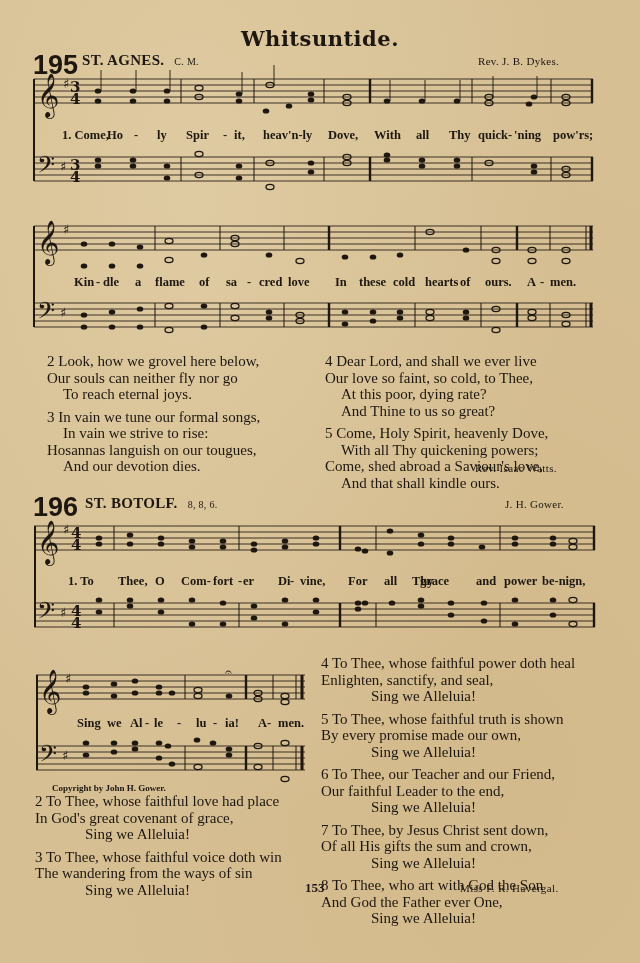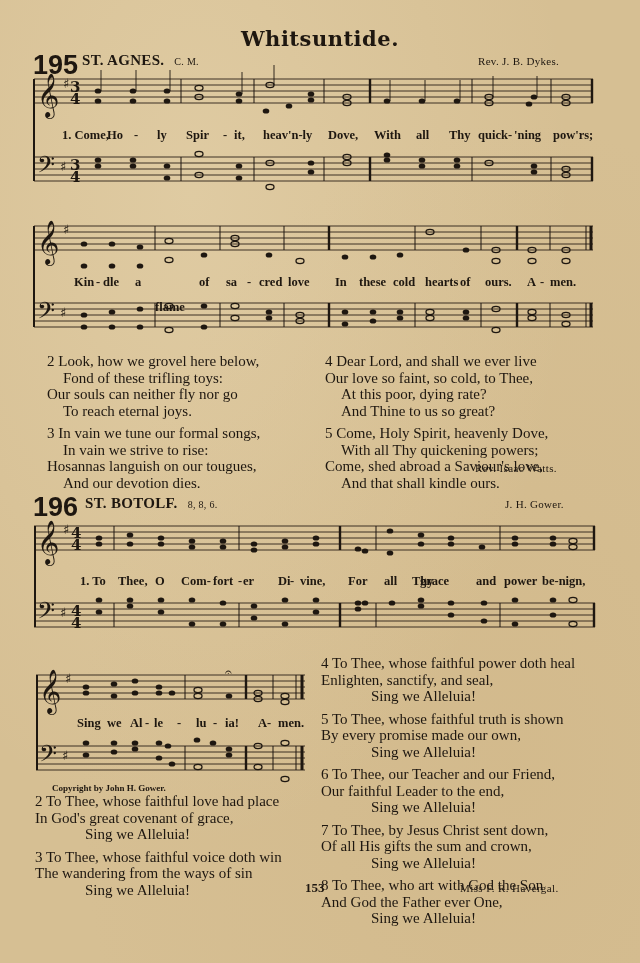--- a/index.html
+++ b/index.html
@@ -489,40 +489,39 @@
   <span style="left:449px;">Thy</span>
   <span style="left:478px;">quick-</span>
   <span style="left:514px;">'ning</span>
   <span style="left:553px;">pow'rs;</span>
 </div>
 <div class="abs lyric" style="left:0;top:275px;width:640px;height:16px;">
   <span style="left:74px;">Kin</span>
   <span style="left:96px;">-</span>
   <span style="left:103px;">dle</span>
   <span style="left:135px;">a</span>
-  <span style="left:155px;margin-top:25px;">flame</span>
+  <span style="left:155px;">flame</span>
   <span style="left:199px;">of</span>
   <span style="left:226px;">sa</span>
   <span style="left:247px;">-</span>
   <span style="left:259px;">cred</span>
   <span style="left:288px;">love</span>
   <span style="left:335px;">In</span>
   <span style="left:359px;">these</span>
   <span style="left:393px;">cold</span>
   <span style="left:425px;">hearts</span>
   <span style="left:460px;">of</span>
   <span style="left:485px;">ours.</span>
   <span style="left:527px;">A</span>
   <span style="left:540px;">-</span>
   <span style="left:550px;">men.</span>
 </div>
 
 <div class="abs verse" style="left:47px;top:353px;">
   <div class="l"><span>2</span> <span>Look, how we grovel here below,</span></div>
-  <div class="l ind">Fond of these trifling toys:</div>
   <div class="l">Our souls can neither fly nor go</div>
   <div class="l ind">To reach eternal joys.</div>
   <div class="gap"></div>
   <div class="l"><span>3</span> <span>In vain we tune our formal songs,</span></div>
   <div class="l ind">In vain we strive to rise:</div>
   <div class="l">Hosannas languish on our tougues,</div>
   <div class="l ind">And our devotion dies.</div>
 </div>
 <div class="abs verse" style="left:325px;top:353px;">
   <div class="l"><span>4</span> <span>Dear Lord, and shall we ever live</span></div>
@@ -537,21 +536,21 @@
 </div>
 <div class="abs author" style="left:475px;top:462px;">Rev. Isaac Watts.</div>
 
 <div class="abs hymn-no" style="left:33px;top:492px;">196</div>
 <div class="abs tune" style="left:85px;top:495px;">
   <span>ST. BOTOLF.</span><span class="meter">8, 8, 6.</span>
 </div>
 <div class="abs composer" style="left:505px;top:498px;">J. H. Gower.</div>
 
 <div class="abs lyric" style="left:0;top:574px;width:640px;height:16px;">
-  <span style="left:80px;">1. To</span>
+  <span style="left:68px;">1. To</span>
   <span style="left:118px;">Thee,</span>
   <span style="left:155px;">O</span>
   <span style="left:181px;text-align:center;">Com-</span>
   <span style="left:213px;">fort</span>
   <span style="left:238px;">-</span>
   <span style="left:243px;">er</span>
   <span style="left:278px;">Di</span>
   <span style="left:290px;">-</span>
   <span style="left:300px;">vine,</span>
   <span style="left:348px;">For</span>

